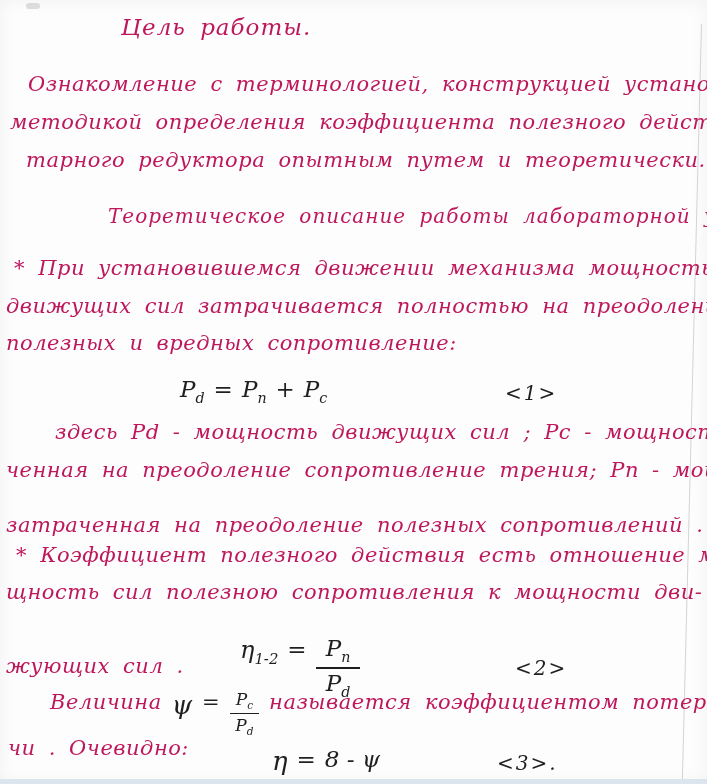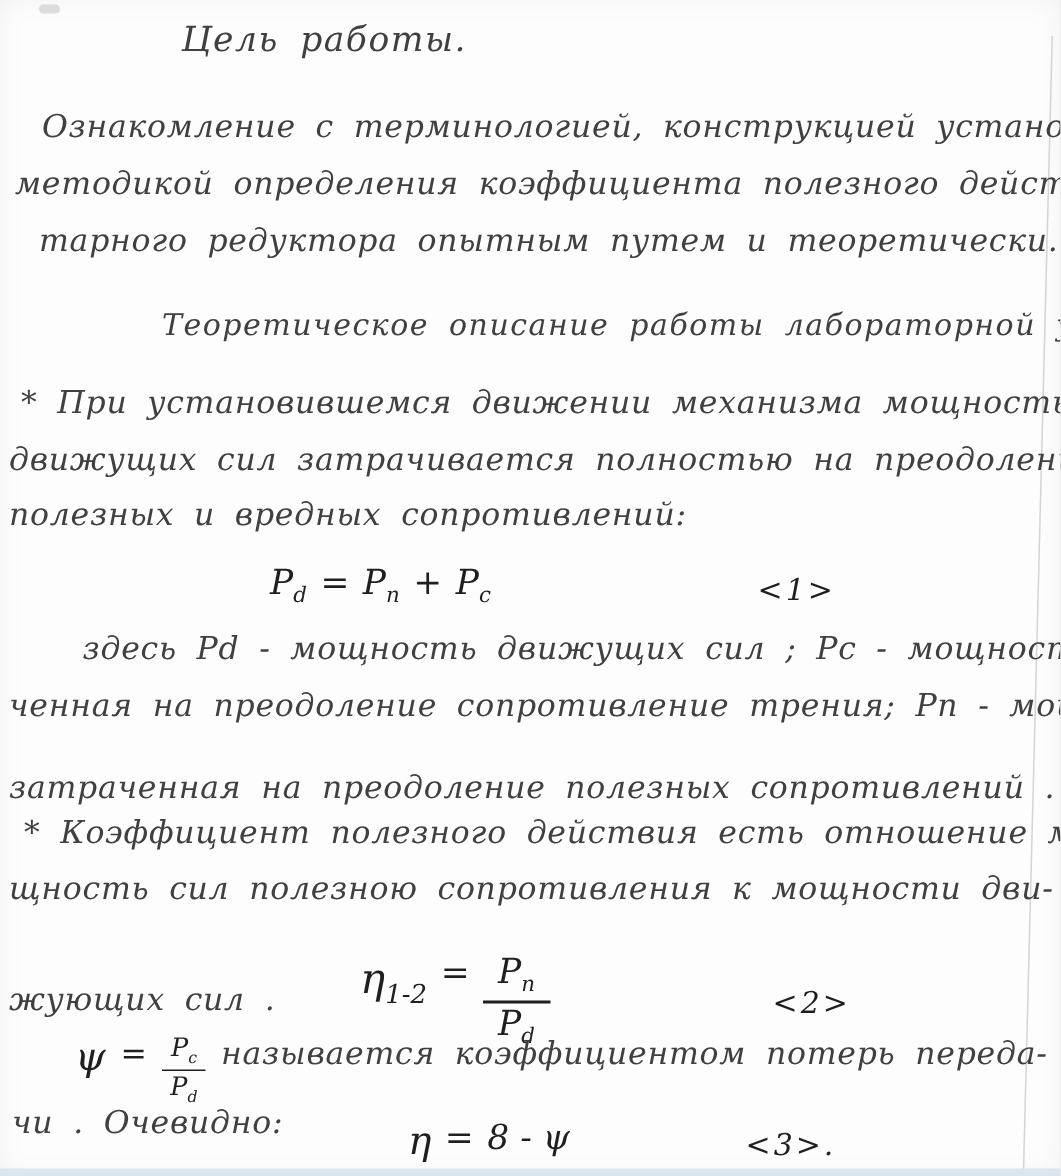--- a/index.html
+++ b/index.html
@@ -14,21 +14,21 @@
     font-family: "DejaVu Serif", serif;
     color: #1f1f1f;
   }
   .line {
     position: absolute;
     white-space: nowrap;
     font-style: italic;
     font-size: 21px;
     letter-spacing: 0.5px;
     word-spacing: 6px;
-    color: #404040;
+    color: #be185d;
   }
   .title-line { font-size: 23px; letter-spacing: 1px; }
   .heading-line { font-size: 20px; letter-spacing: 1px; }
   .eq-row {
     position: absolute;
     display: flex;
     gap: 9px;
     font-style: italic;
     font-size: 23px;
     white-space: nowrap;
@@ -47,21 +47,21 @@
     align-items: center;
     line-height: 1.1;
   }
   .frac .num {
     border-bottom: 2px solid #1f1f1f;
     padding: 0 10px 2px 10px;
   }
   .frac .den { padding-top: 2px; }
   .frac-small { font-size: 17px; }
   .frac-small .num { padding: 0 6px 1px 6px; border-bottom-width: 1.5px; }
-  .eta-symbol { font-size: 28px; }
+  .eta-symbol { font-size: 24px; }
   .psi-symbol { font-size: 26px; }
   .scan-edge-line {
     position: absolute;
     left: 701px; top: 24px;
     width: 1px; height: 762px;
     background: #c6c6c6;
     opacity: 0.75;
     transform: rotate(1.45deg);
     transform-origin: top left;
   }
@@ -94,21 +94,21 @@
     <div class="line" style="left:28px; top:72px;">Ознакомление с терминологией, конструкцией установки и</div>
     <div class="line" style="left:10px; top:110px;">методикой определения коэффициента полезного действия плане-</div>
     <div class="line" style="left:10px; top:148px;margin-left:16px;">тарного редуктора опытным путем и теоретически.</div>
   </div>
 
   <div class="line heading-line" style="left:108px; top:204px;">Теоретическое описание работы лабораторной установки.</div>
 
   <div>
     <div class="line" style="left:14px; top:256px;">* При установившемся движении механизма мощность</div>
     <div class="line" style="left:6px; top:294px;">движущих сил затрачивается полностью на преодоление</div>
-    <div class="line" style="left:6px; top:331px;">полезных и вредных сопротивлений:</div>
+    <div class="line" style="left:6px; top:331px;">полезных и вредных сопротивление:</div>
   </div>
 
   <div class="eq-row" style="left:180px; top:376px;">
     <span><span>P</span><sub>d</sub></span>
     <span>=</span>
     <span><span>P</span><sub>n</sub></span>
     <span>+</span>
     <span><span>P</span><sub>c</sub></span>
   </div>
   <div class="eq-number" style="left:505px; top:381px;">&lt;1&gt;</div>
@@ -129,20 +129,21 @@
     <span class="eta-symbol"><span>η</span><sub>1-2</sub></span>
     <span>=</span>
     <span class="frac">
       <span class="num"><span>P</span><sub>n</sub></span>
       <span class="den"><span>P</span><sub>d</sub></span>
     </span>
   </div>
   <div class="eq-number" style="left:515px; top:656px;">&lt;2&gt;</div>
 
   <div class="eq-row" style="left:50px; top:690px; font-size:21px; gap:10px;">
+    <span class="line" style="position:static;">Величина</span>
     <span class="psi-symbol">ψ</span>
     <span>=</span>
     <span class="frac frac-small">
       <span class="num"><span>P</span><sub>c</sub></span>
       <span class="den"><span>P</span><sub>d</sub></span>
     </span>
     <span class="line" style="position:static;">называется коэффициентом потерь переда-</span>
   </div>
   <div class="line" style="left:8px; top:736px;">чи . Очевидно:</div>
 

